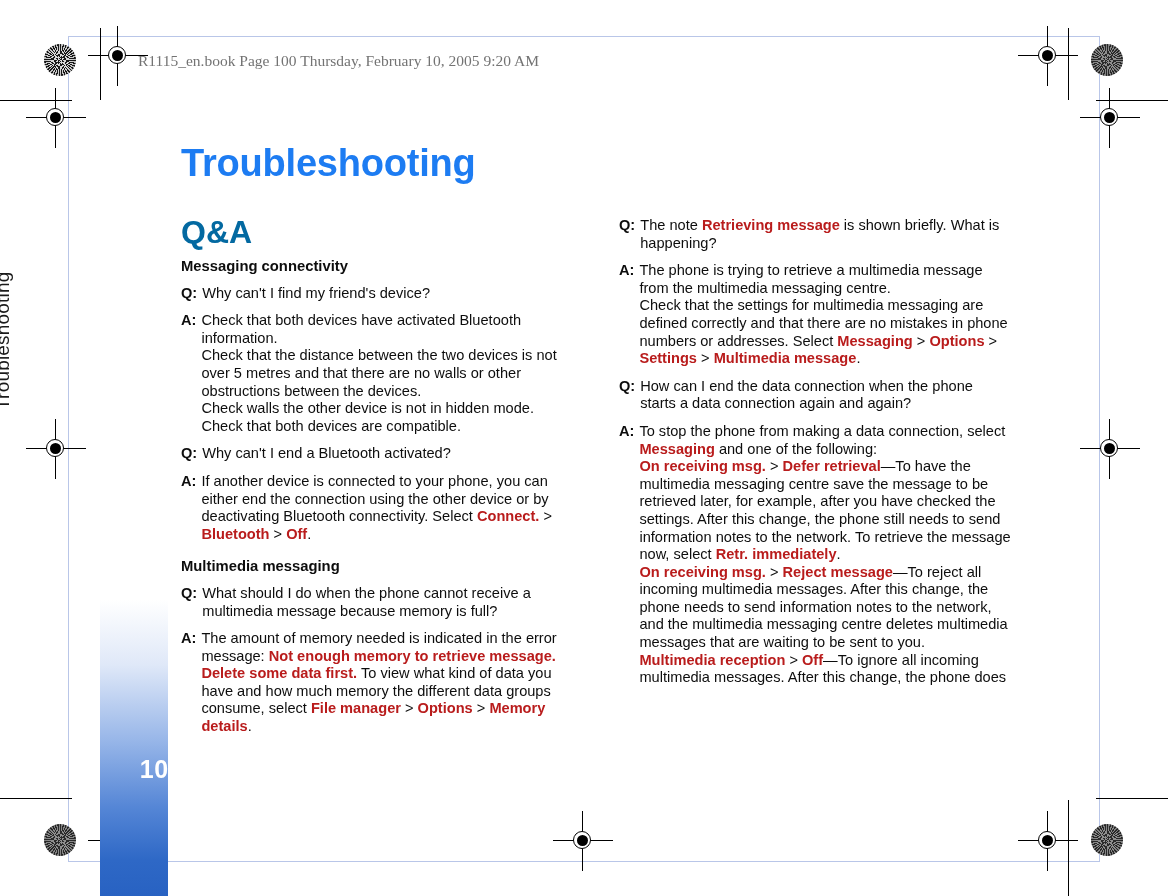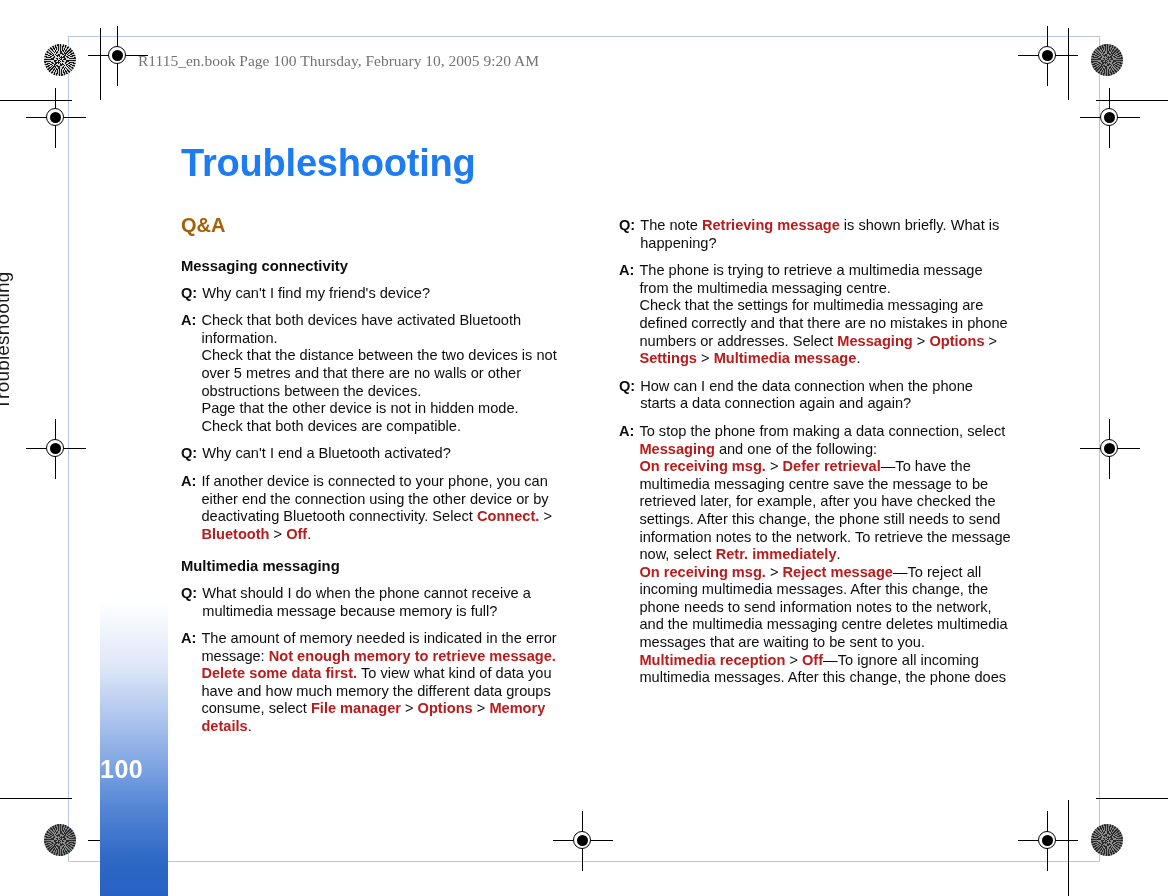--- a/index.html
+++ b/index.html
@@ -85,26 +85,27 @@
        rgba(223,232,248,1) 22%,
        rgba(150,181,232,1) 48%,
        rgba(85,134,214,1) 70%,
        rgba(46,104,198,1) 88%,
        rgba(40,98,194,1) 100%);
   }
   .page-number {
     position:absolute;
     left:100px; top:755px;
     width:68px;
-    text-align:left;
+    text-align:right;
     color:#ffffff;
     font-size:25px;
     font-weight:700;
     letter-spacing:.5px;
     font-family:"Liberation Sans", sans-serif;
+    padding-left:15px;
   }
 
   
   .vert-head {
     position:absolute;
     left:-8px; top:150px;
     width:240px;
     transform: rotate(-90deg);
     transform-origin: 130px 130px;
     font-size:19px;
@@ -129,23 +130,23 @@
     position:absolute;
     left:181px; top:142px;
     font-size:38px;
     font-weight:700;
     color:#1d7cf2;
     letter-spacing:-0.2px;
   }
   .section-title {
     position:absolute;
     left:181px; top:214px;
-    font-size:20px;
-    font-weight:700;
-    color:#a16207;
+    font-size:32px;
+    font-weight:700;
+    color:#0369a1;
     letter-spacing:0px;
   }
 
   .col {
     position:absolute;
     top:258px;
     font-size:14.6px;
     line-height:17.6px;
     color:#0d0d0d;
   }
@@ -268,21 +269,21 @@
   <div class="qa">
     <span class="tag">Q:</span>
     <span class="body">Why can't I find my friend's device?</span>
   </div>
 
   <div class="qa">
     <span class="tag">A:</span>
     <span class="body">
       <span>Check that both devices have activated Bluetooth information.</span><br>
       <span>Check that the distance between the two devices is not over 5 metres and that there are no walls or other obstructions between the devices.</span><br>
-      <span>Page that the other device is not in hidden mode.</span><br>
+      <span>Check walls the other device is not in hidden mode.</span><br>
       <span>Check that both devices are compatible.</span>
     </span>
   </div>
 
   <div class="qa">
     <span class="tag">Q:</span>
     <span class="body">Why can't I end a Bluetooth activated?</span>
   </div>
 
   <div class="qa">

